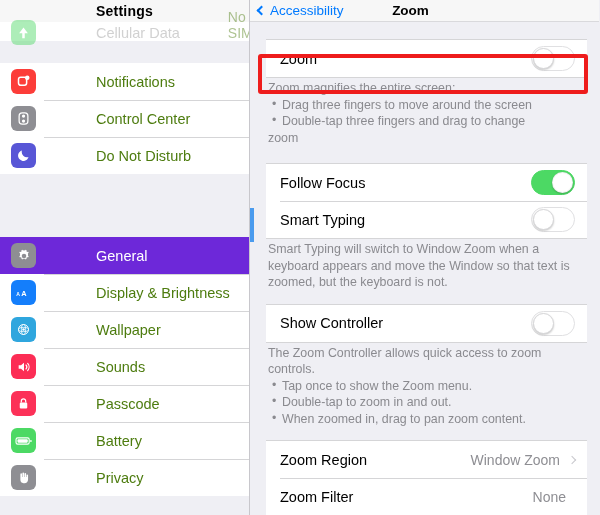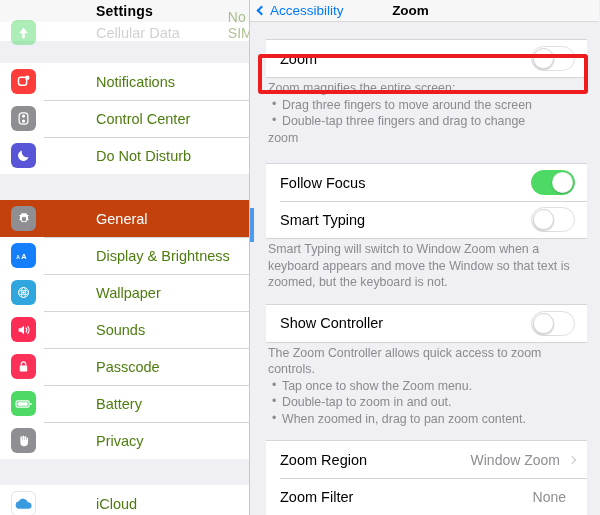--- a/index.html
+++ b/index.html
@@ -41,21 +41,21 @@
     gap:48px;
   }
   .sb-row + .sb-row::before {
     content:""; position:absolute; left:44px; right:0; top:0;
     height:1px; background:#D5D5D7;
   }
   .sb-row.clipped {
     height:19px; align-items:flex-end;
     opacity:.45;
   }
-  .sb-row.selected { background:#c2410c; }
+  .sb-row.selected { background:#6d28d9;margin-top:37px; }
   .sb-row.selected .sb-label { color:#FFFFFF; }
   .sb-row.selected::before { background:transparent; }
 
   .sb-icon {
     width:25px; height:25px; border-radius:6px;
     flex:0 0 25px;
     display:flex; align-items:center; justify-content:center;
     margin-right:12px;
     position:relative;
   }

